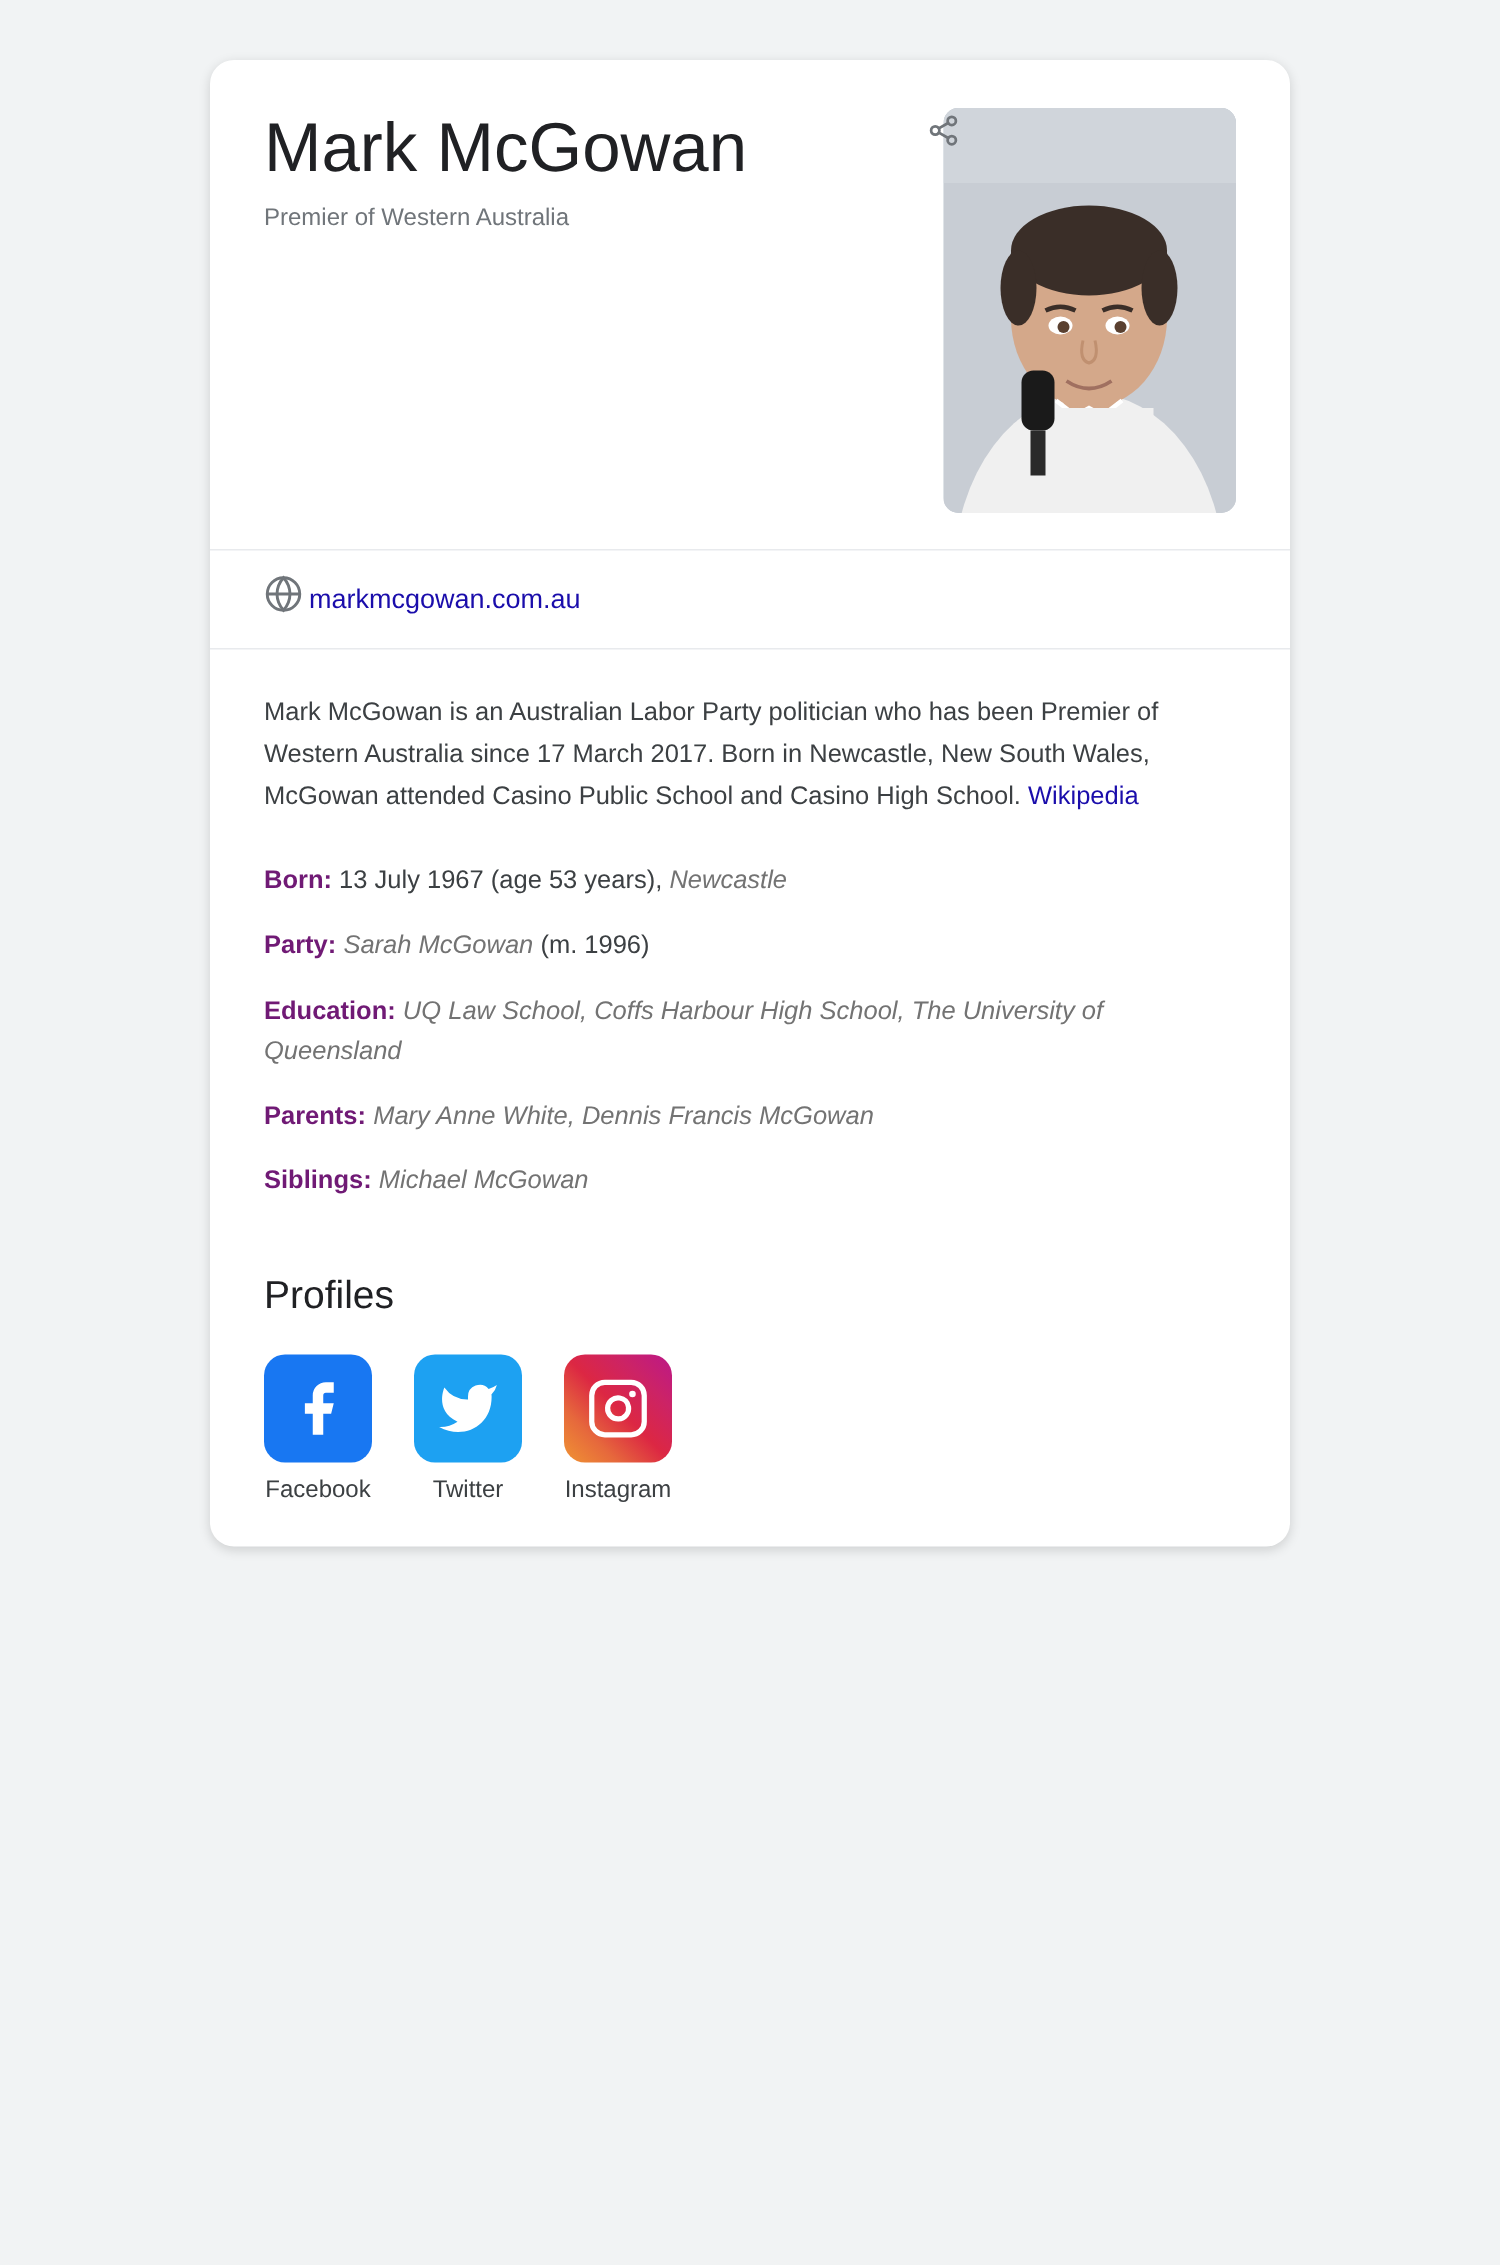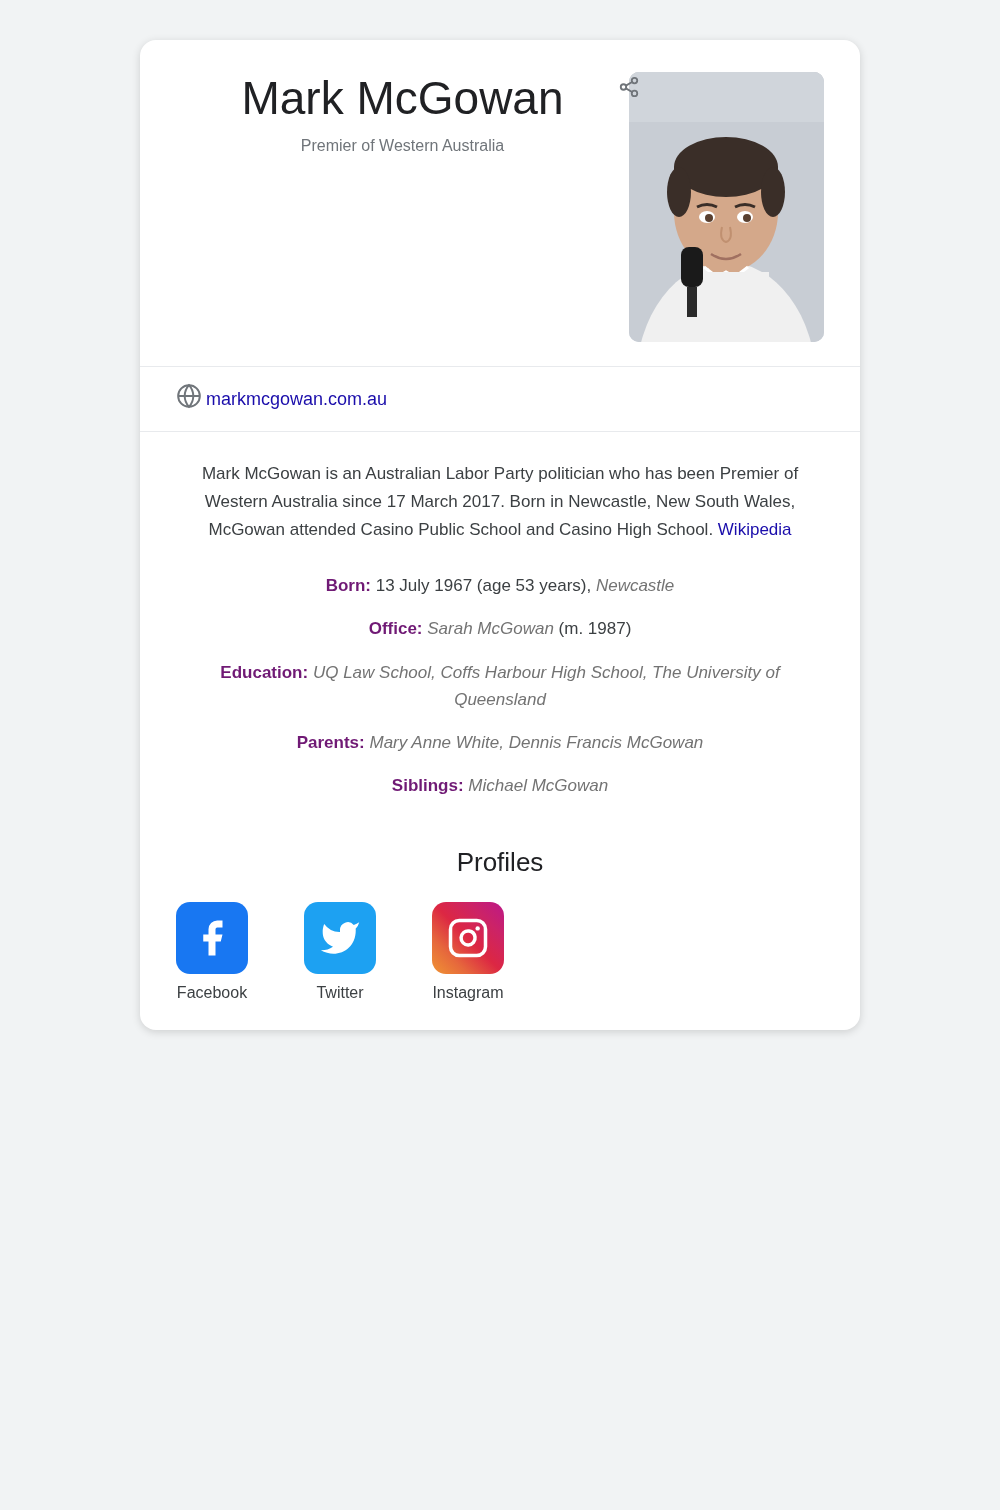--- a/index.html
+++ b/index.html
@@ -11,21 +11,20 @@
       align-items: flex-start;
       min-height: 1510px;
       padding: 40px 20px;
     }
     .card {
       background: #fff;
       border-radius: 16px;
       box-shadow: 0 2px 8px rgba(0,0,0,0.15);
       width: 720px;
       overflow: hidden;
-      text-align: center;
     }
     
     .header {
       display: flex;
       align-items: flex-start;
       padding: 32px 36px 24px 36px;
       position: relative;
     }
     .header-text {
       flex: 1;
@@ -128,21 +127,21 @@
       padding-top: 8px;
     }
     .profiles-title {
       font-size: 26px;
       font-weight: 400;
       color: #202124;
       margin-bottom: 24px;
     }
     .profiles-grid {
       display: flex;
-      gap: 56px;
+      gap: 28px;
       align-items: center;
     }
     .profile-item {
       display: flex;
       flex-direction: column;
       align-items: center;
       gap: 10px;
       cursor: pointer;
     }
     .profile-icon {
@@ -250,24 +249,24 @@
       <span>Mark McGowan is an Australian Labor Party politician who has been Premier of Western Australia since 17 March 2017. Born in Newcastle, New South Wales, McGowan attended Casino Public School and Casino High School. </span><a class="wiki-link" href="#">Wikipedia</a>
     </div>
 
     <div class="fact-row">
       <span class="fact-label">Born:</span>
       <span> 13 July 1967 (age 53 years), </span>
       <a class="fact-link" href="#">Newcastle</a>
     </div>
 
     <div class="fact-row">
-      <span class="fact-label">Office:</span>
+      <span class="fact-label">Party:</span>
       <span> </span>
       <a class="fact-link" href="#">Sarah McGowan</a>
-      <span> (m. 1987)</span>
+      <span> (m. 1996)</span>
     </div>
 
 
     <div class="fact-row">
       <span class="fact-label">Education:</span>
       <span> </span>
       <a class="fact-link" href="#">UQ Law School, Coffs Harbour High School, The University of Queensland</a>
     </div>
 
     <div class="fact-row">

